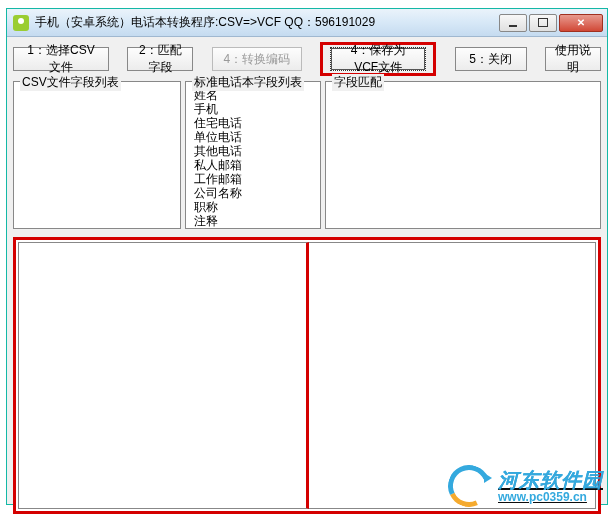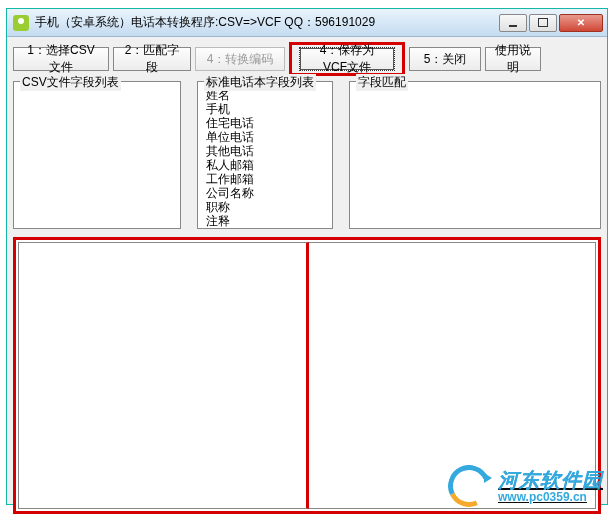--- a/index.html
+++ b/index.html
@@ -11,28 +11,28 @@
     .titlebar-icon { width: 16px; height: 16px; background: #9acd32; border-radius: 3px; margin-right: 6px; position: relative; }
     .titlebar-icon::after { content: ""; position: absolute; width: 6px; height: 6px; background: #fff; border-radius: 50%; top: 3px; left: 5px; }
     .titlebar-text { flex: 1; font-size: 12px; color: #000; }
     .window-controls { display: flex; gap: 2px; margin-right: 4px; }
     .win-btn { width: 28px; height: 18px; border: 1px solid #888; background: linear-gradient(to bottom, #f8f8f8, #e0e0e0); display: flex; align-items: center; justify-content: center; font-size: 10px; cursor: pointer; border-radius: 2px; }
     .win-close { background: linear-gradient(to bottom, #e89a8f, #d14836); color: #fff; border-color: #a03020; width: 44px; }
     .win-min::after { content: ""; width: 8px; height: 2px; background: #333; position: relative; top: 3px; }
     .win-max::after { content: ""; width: 8px; height: 7px; border: 1px solid #333; }
     .win-close::after { content: "✕"; font-weight: bold; }
     
-    .toolbar { padding: 5px 6px; display: flex; gap: 4px; align-items: center; }
+    .toolbar { padding: 5px 6px; display: flex; gap: 4px; align-items: center; justify-content: space-between; }
     .tbtn { height: 24px; border: 1px solid #888; background: linear-gradient(to bottom, #fdfdfd, #ececec); font-size: 12px; padding: 0 8px; cursor: pointer; display: flex; align-items: center; justify-content: center; }
     .tbtn.disabled { color: #9a9a9a; border-color: #bbb; }
     .tbtn.highlighted { border: 1px dotted #333; box-shadow: inset 0 0 0 1px #555; }
     .highlight-box { border: 3px solid #d40000; padding: 2px 7px; display: inline-flex; }
-    .b1 { width: 96px; } .b2 { width: 78px; } .b3 { width: 90px; } .b4 { width: 96px; } .b5 { width: 72px; } .b6 { width: 56px; }
+    .b1 { width: 96px; } .b2 { width: 66px; } .b3 { width: 90px; } .b4 { width: 96px; } .b5 { width: 72px; } .b6 { width: 56px; }
     
-    .panels { display: flex; padding: 0 6px; gap: 12px; height: 148px; }
+    .panels { display: flex; padding: 0 6px; gap: 0; height: 148px; }
     .panel { border: 1px solid #888; background: #fff; position: relative; margin-right: 4px; }
     .panel:last-child { margin-right: 0; }
     .panel-label { position: absolute; top: -8px; left: 6px; background: #f0f0f0; padding: 0 2px; font-size: 12px; }
     .p1 { width: 168px; } .p2 { width: 136px; } .p3 { flex: 1; }
     .panel-content { padding: 6px 8px; font-size: 12px; line-height: 14px; }
     .field-item { white-space: nowrap; }
     
     .bottom-area { position: relative; margin: 8px 6px 6px 6px; height: 277px; border: 3px solid #d40000; background: #fff; display: flex; }
     .bottom-left { flex: 1; border-right: 3px solid #d40000; border-top: 1px solid #888; border-left: 1px solid #888; border-bottom: 1px solid #888; background: #fff; margin: 2px 0 2px 2px; }
     .bottom-right { flex: 1; border-top: 1px solid #888; border-right: 1px solid #888; border-bottom: 1px solid #888; background: #fff; margin: 2px 2px 2px 0; }

